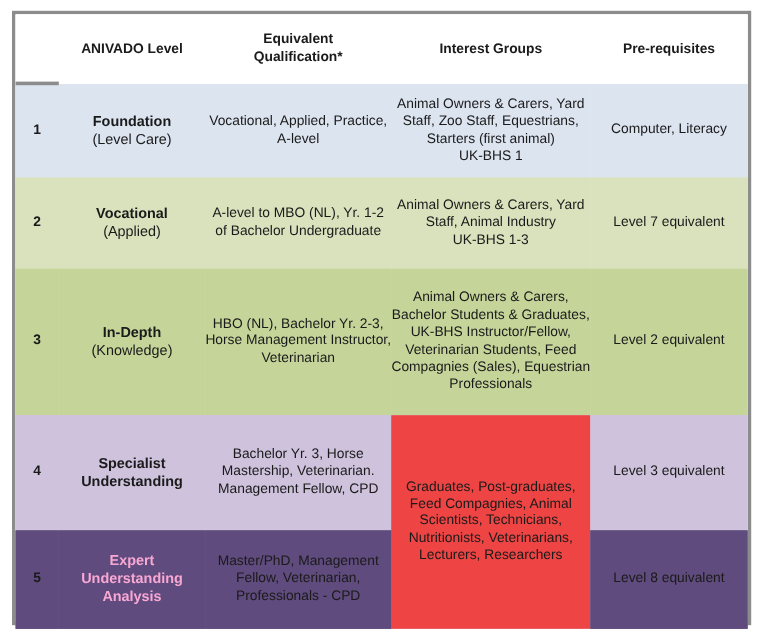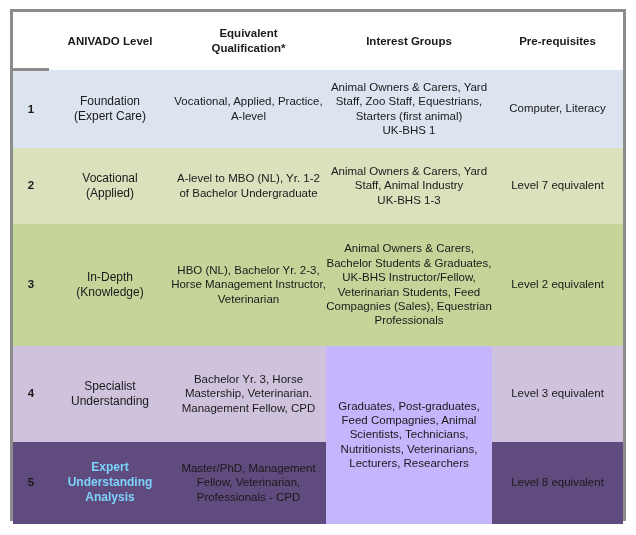--- a/index.html
+++ b/index.html
@@ -82,21 +82,21 @@
   
   td.num {
     font-weight: bold;
     font-size: 12px;
     text-align: center;
   }
 
   
   td.levelname { line-height: 1.3; }
   td.levelname .strong {
-    font-weight: normal;
+    font-weight: bold;
     font-size: 12px;
     display: block;
   }
   td.levelname .sub {
     font-weight: normal;
     font-size: 12px;
     display: block;
   }
   td.levelname .strong-line {
     font-weight: bold;
@@ -110,25 +110,25 @@
     padding-right: 6px;
   }
 
   
   .r1 { background: #dce4f0; }
   .r2 { background: #d9e2bd; }
   .r3 { background: #c5d59a; }
   .r4 { background: #cec2dd; }
   .r5 { background: #5f4b7d; color: #ffffff; }
 
-  .r5 td, .r5 .strong, .r5 .sub, .r5 .strong-line { color: #7dd3fc; }
+  .r5 td, .r5 .strong, .r5 .sub, .r5 .strong-line { color: #f9a8d4; }
 
   
   td.interest-merged {
-    background: #c4b5fd;
+    background: #ef4444;
     color: #1a1a1a;
     border-left: 2px solid #ffffff;
     border-right: 2px solid #ffffff;
     border-bottom: 0;
   }
 
   
   .r5 td.pre {
     border-left: 0;
   }
@@ -166,21 +166,21 @@
           <th>Pre-requisites</th>
         </tr>
       </thead>
 
       <tbody>
 
         <tr class="row1 r1">
           <td class="cell num r1">1</td>
           <td class="cell levelname r1">
             <span class="strong">Foundation</span>
-            <span class="sub">(Expert Care)</span>
+            <span class="sub">(Level Care)</span>
           </td>
           <td class="cell qual r1">Vocational, Applied, Practice, A-level</td>
           <td class="cell interest r1" style="white-space: pre-line;">Animal Owners &amp; Carers, Yard Staff, Zoo Staff, Equestrians, Starters (first animal)
 UK-BHS 1</td>
           <td class="cell pre r1">Computer, Literacy</td>
         </tr>
 
         <tr class="row2 r2">
           <td class="cell num r2">2</td>
           <td class="cell levelname r2">

